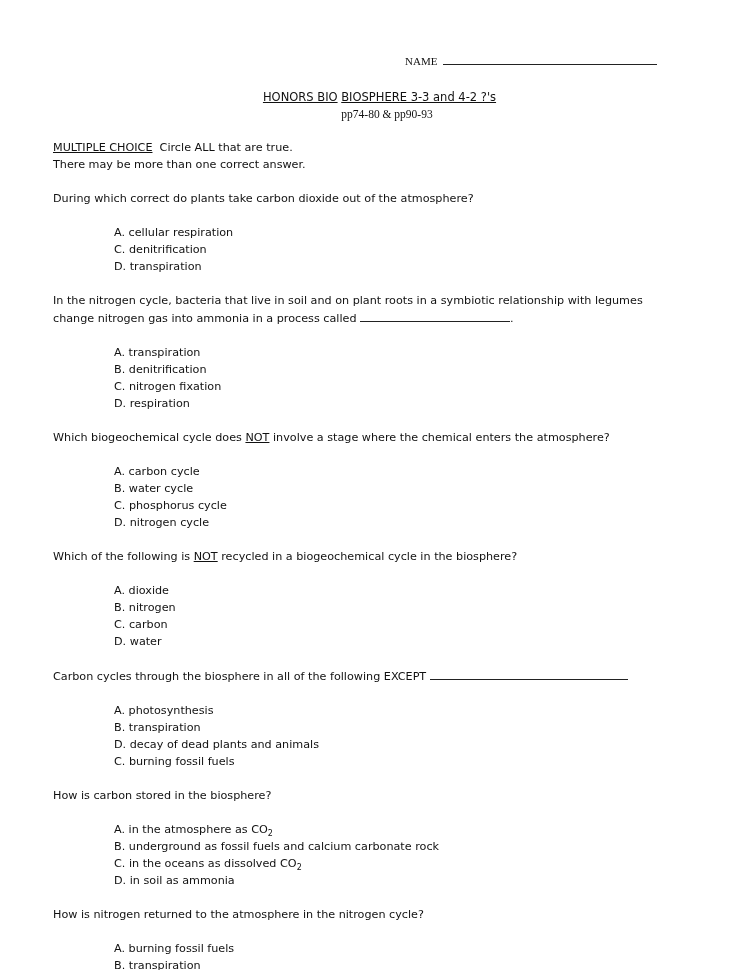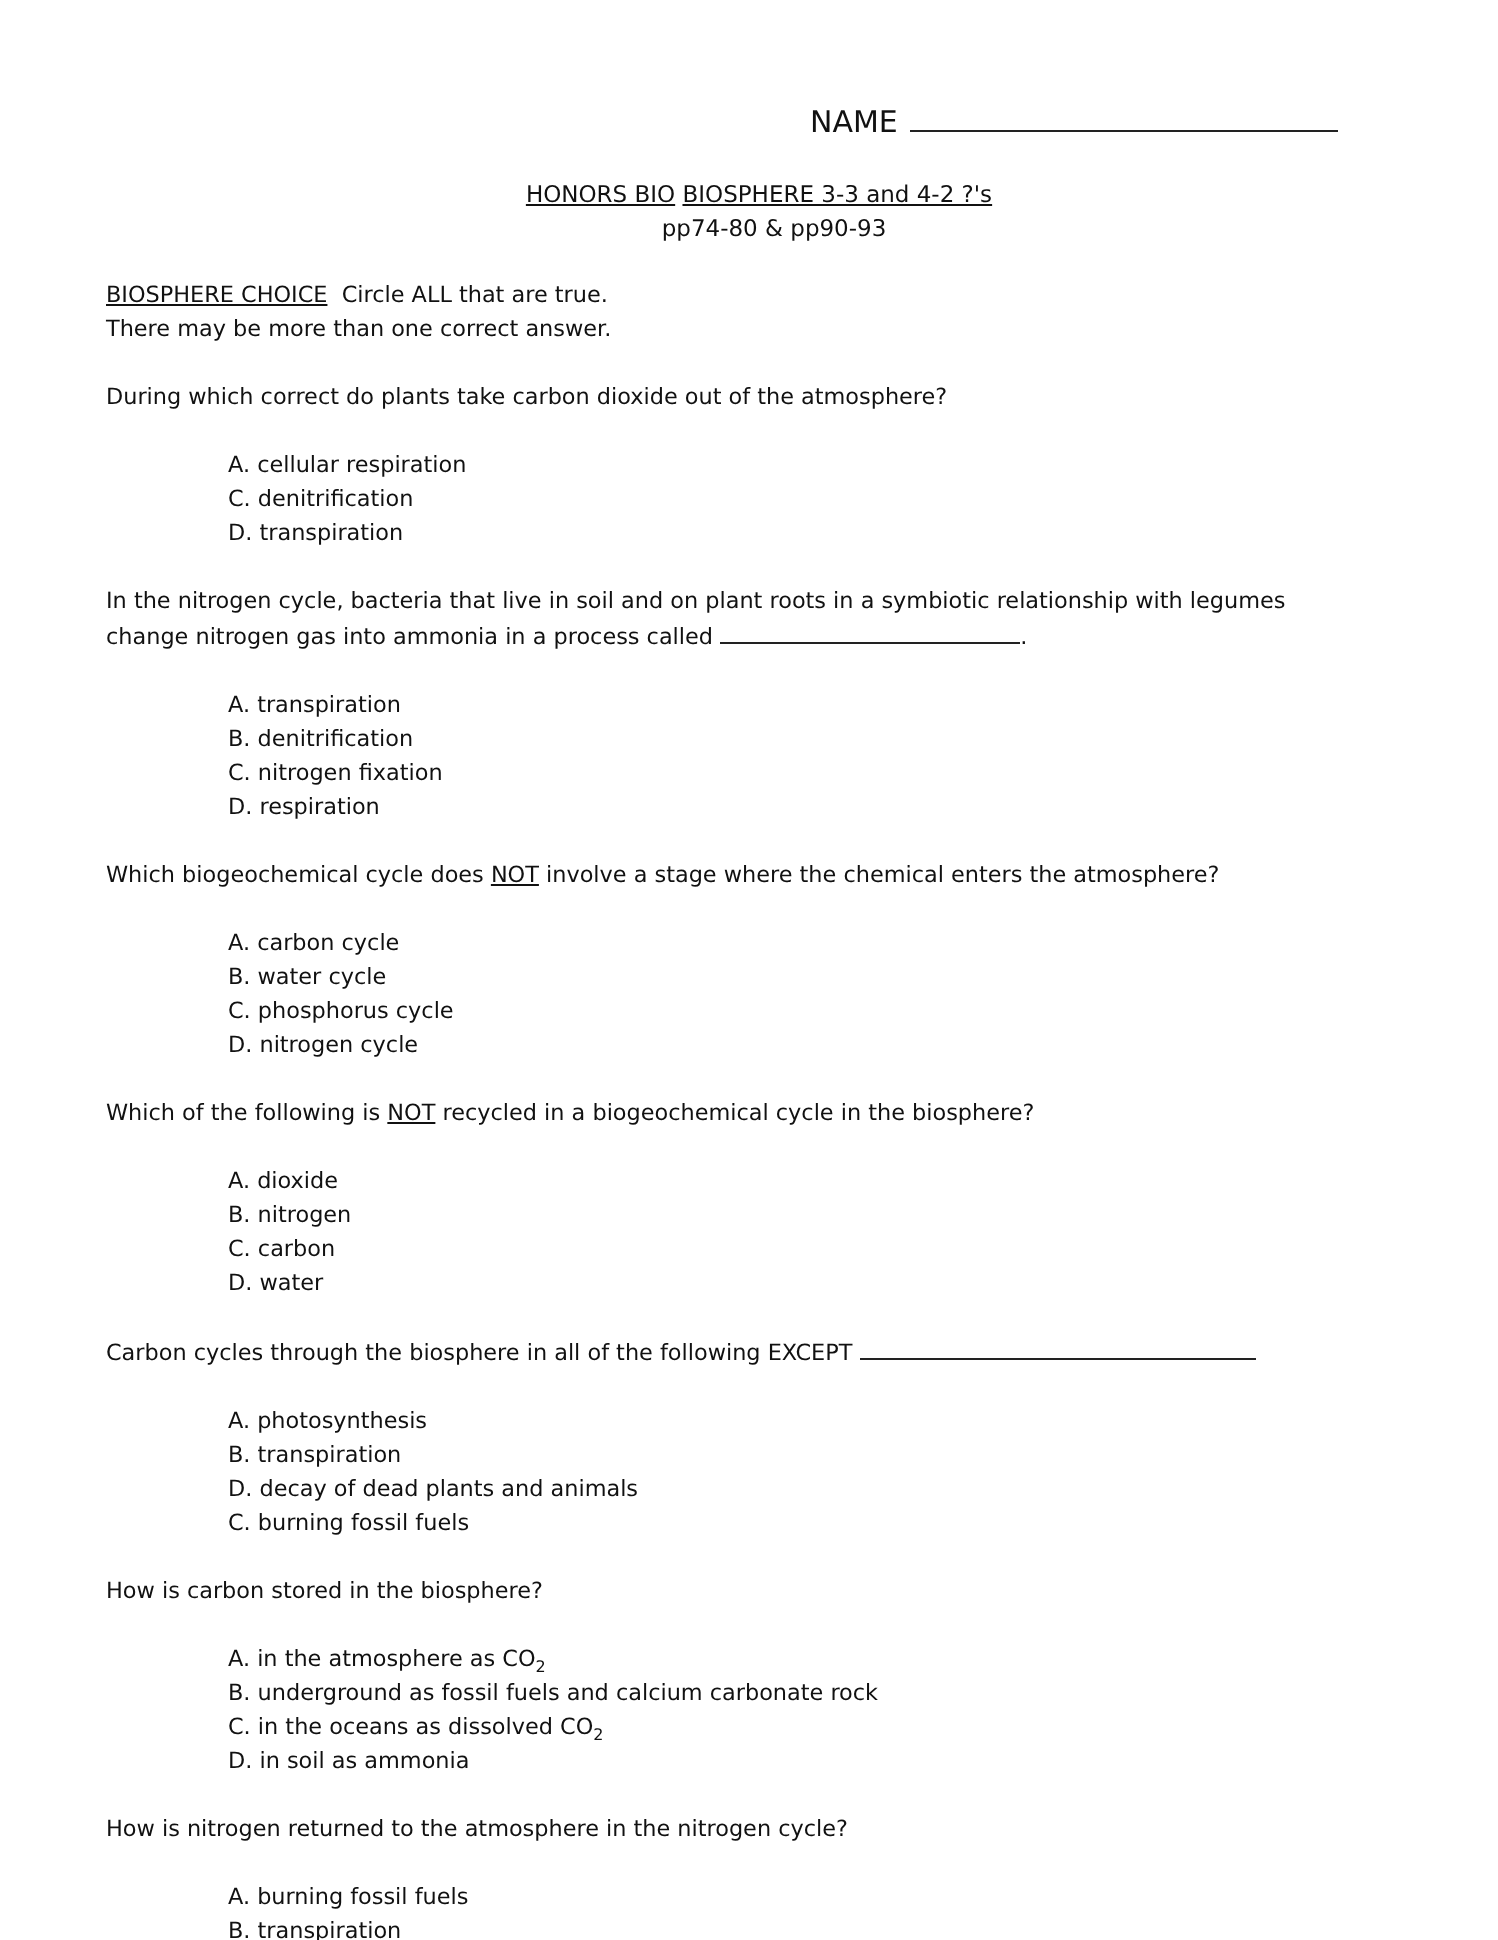--- a/index.html
+++ b/index.html
@@ -20,41 +20,42 @@
     .page {
       position: absolute;
       left: 0; top: 0;
       width: 749px; height: 970px;
     }
     .name-line {
       position: absolute;
       top: 53px;
       left: 405px;
       white-space: nowrap;
-      font-size: 15px;
+      font-size: 11px;
+      font-family: Liberation Serif, serif;
     }
     .name-blank {
       display: inline-block;
       width: 214px;
       border-bottom: 1px solid #222;
       margin-left: 6px;
       vertical-align: baseline;
       height: 11px;
     }
     .title {
       position: absolute;
       top: 89px;
       left: 0;
       width: 749px;
       text-align: center;
       font-size: 11.5px;
       line-height: 17px;
     }
     .title .t1 { display: block; padding-left: 10px; }
-    .title .t2 { display: block; padding-left: 25px; }
+    .title .t2 { display: block; padding-left: 25px; font-family: Liberation Serif, serif; }
     .u { text-decoration: underline; text-align: right; }
     .content {
       position: absolute;
       top: 139px;
       left: 53px;
       width: 660px;
     }
     .instr { margin: 0; }
     .question { margin-top: 17px; }
     .q-text { margin: 0; }
@@ -78,21 +79,21 @@
   <div class="name-line">
     <span>NAME</span><span class="name-blank"></span>
   </div>
 
   <div class="title">
     <span class="t1"><span class="u">HONORS BIO</span> <span class="u">BIOSPHERE 3-3  and 4-2 ?'s</span></span>
     <span class="t2">pp74-80 &amp;  pp90-93</span>
   </div>
 
   <div class="content">
-    <p class="instr"><span class="u">BIOSPHERE CHOICE</span><span style="white-space:pre">  Circle ALL that are true.</span></p>
+    <p class="instr"><span class="u">MULTIPLE CHOICE</span><span style="white-space:pre">  Circle ALL that are true.</span></p>
     <p class="instr">There may be more than one correct answer.</p>
 
     <div class="question">
       <p class="q-text">During which correct do plants take carbon dioxide out of the atmosphere?</p>
       <ul class="options">
         <li>A.  cellular respiration</li>
         <li>C.  denitrification</li>
         <li>D.  transpiration</li>
       </ul>
     </div>

